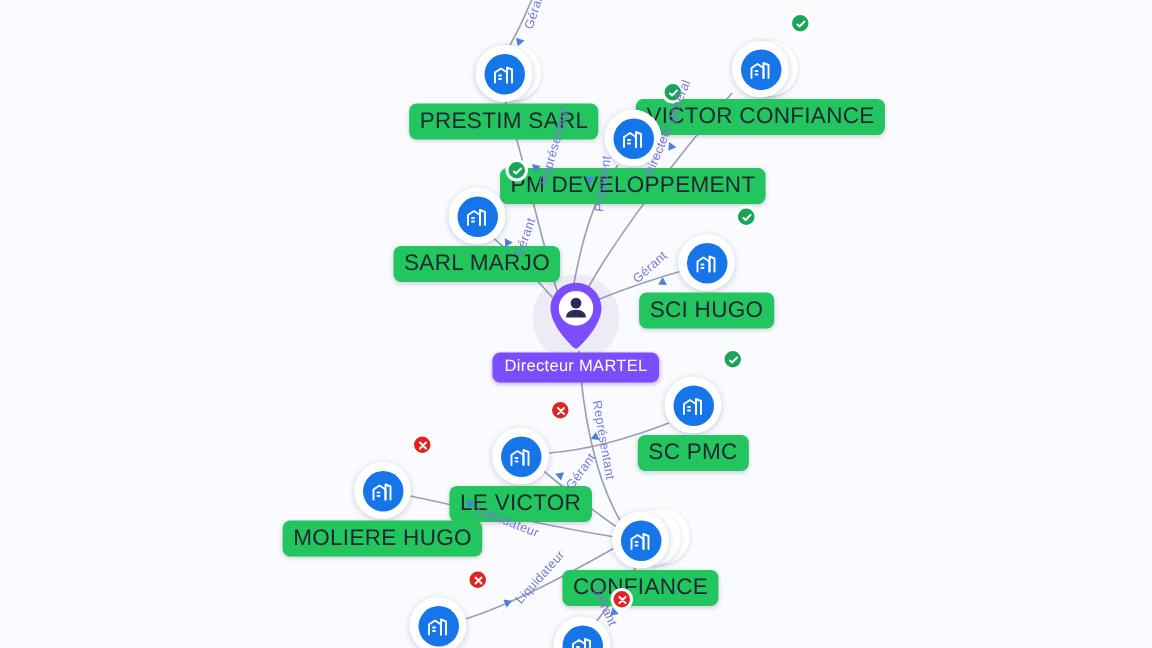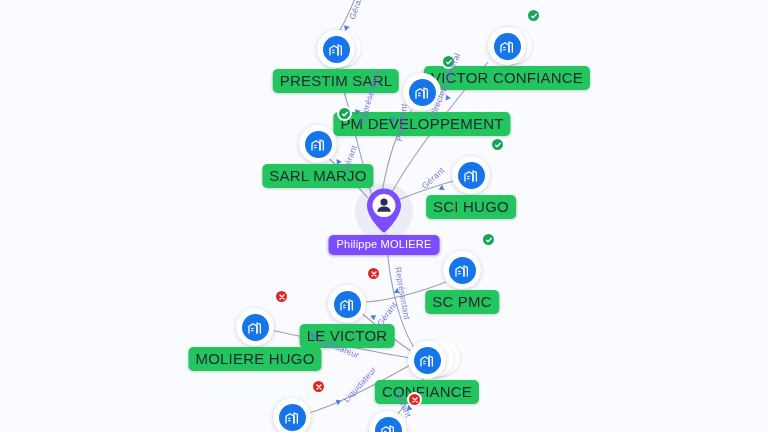--- a/index.html
+++ b/index.html
@@ -382,16 +382,16 @@
     <div class="pin">
       <svg width="40" height="48" viewBox="0 0 40 48">
         <path d="M20 1.5C10.6 1.5 3 9.1 3 18.5c0 11.6 13.6 24.5 15.4 26.2a2.3 2.3 0 0 0 3.2 0C23.4 43 37 30.1 37 18.5 37 9.1 29.4 1.5 20 1.5z" fill="#7c4dff"></path>
         <circle cx="20" cy="18.5" r="11.5" fill="#ffffff"></circle>
         <g fill="#2b2b55">
           <circle cx="20" cy="15" r="3.6"></circle>
           <path d="M13.4 24.6c0-3.3 3-5.1 6.6-5.1s6.6 1.8 6.6 5.1z"></path>
         </g>
       </svg>
     </div>
-    <div class="nlabel">Philippe MOLIERE</div>
+    <div class="nlabel">Directeur MARTEL</div>
   </div>
 
 </div>
 
 </body></html>

